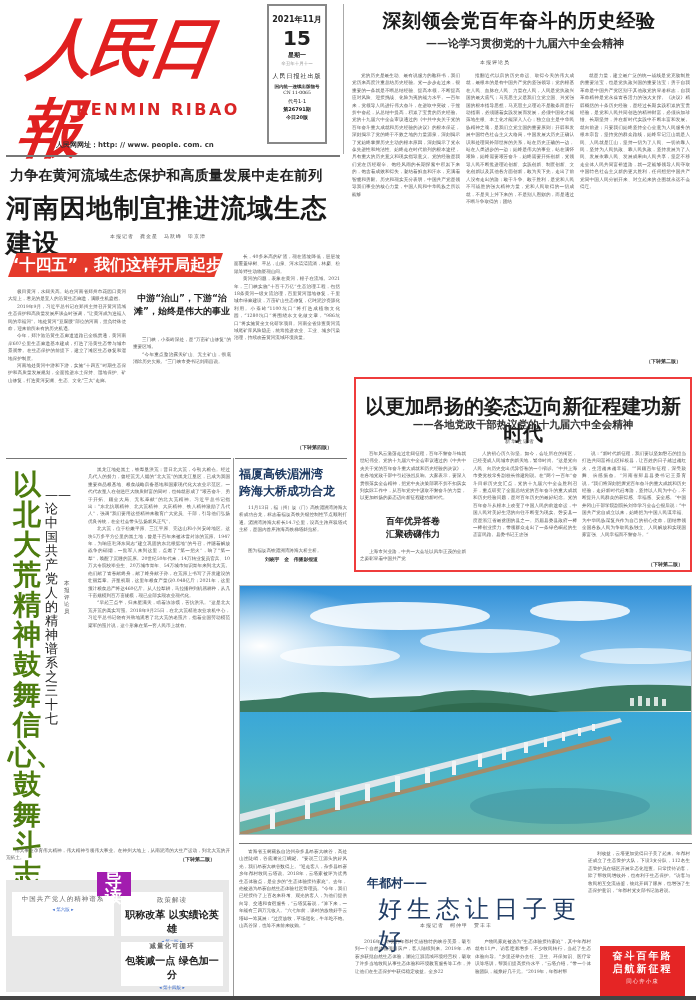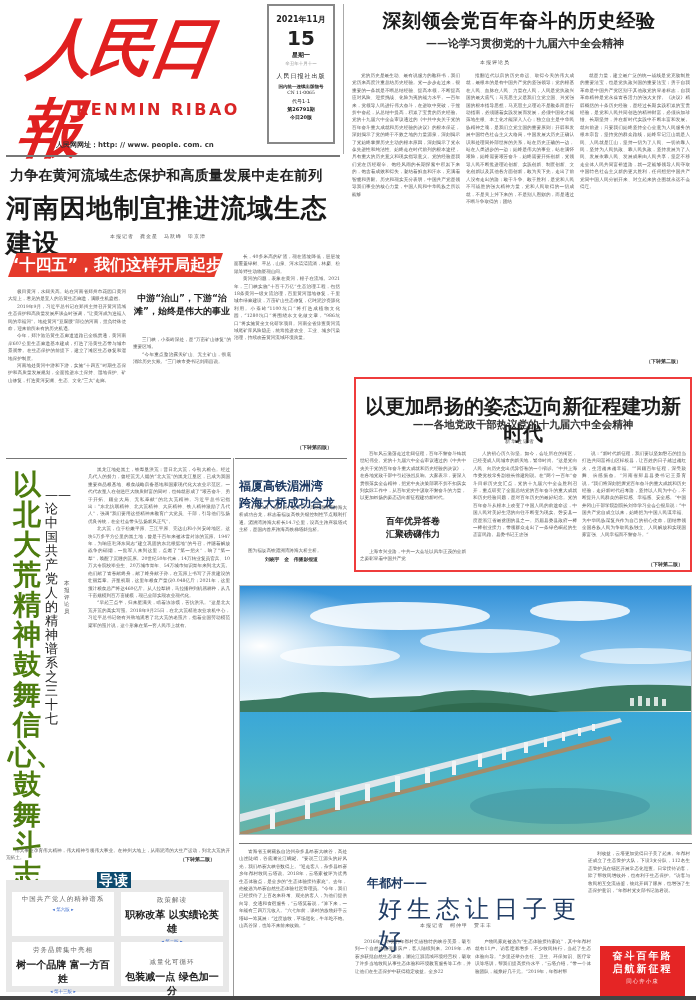--- a/index.html
+++ b/index.html
@@ -6,21 +6,21 @@
   html, body { width: 696px; height: 1000px; background: #ffffff; overflow: hidden; }
   body { font-family: "DejaVu Sans", sans-serif; color: #222; position: relative; }
   .abs { position: absolute; }
   .serif { font-family: "DejaVu Serif", serif; }
   .body-text { font-family: "DejaVu Serif", serif; font-size: 4.6px; line-height: 7.4px; color: #555; text-align: justify; text-indent: 9px; overflow: hidden; }
   .body-text p { margin: 0; }
   .rule { position: absolute; background: #777; }
   .mast-logo { left: 30px; top: 8px; width: 210px; height: 80px; color: #e02020; font-family: "DejaVu Serif", serif; font-size: 64px; font-weight: bold; font-style: italic; letter-spacing: -4px; line-height: 80px; transform: skewX(-8deg); }
   .mast-roman { left: 76px; top: 100px; color: #d92525; font-family: "DejaVu Sans", sans-serif; font-weight: bold; font-size: 16px; letter-spacing: 2.5px; }
   .mast-url { left: 56px; top: 140px; font-size: 7px; color: #333; font-weight: bold; }
-  .datebox { left: 267px; top: 4px; width: 68px; height: 140px; border: 2px solid #888; text-align: center; }
+  .datebox { left: 267px; top: 4px; width: 60px; height: 140px; border: 2px solid #888; text-align: center; }
   .datebox div { line-height: 1; }
   .headline-main { font-family: "DejaVu Sans", sans-serif; font-weight: bold; color: #1a1a1a; }
   .byline { font-family: "DejaVu Serif", serif; font-size: 5px; color: #555; letter-spacing: 1px; }
   .redbanner { left: 8px; top: 253px; width: 215px; height: 24px; background: #e53a2b; color: #fff; font-weight: bold; font-size: 16px; line-height: 24px; text-align: center; clip-path: polygon(4% 0, 100% 0, 96% 100%, 0 100%); }
   .guide { left: 6px; top: 880px; width: 223px; height: 112px; background: #e8e8e8; }
   .guide-cell { position: absolute; background: #fff; width: 102px; height: 44px; text-align: center; }
   .guide-cell .big { font-weight: bold; font-size: 10px; color: #222; margin-top: 2px; }
   .guide-cell .small { font-family: "DejaVu Serif", serif; font-size: 6.5px; color: #666; margin-top: 5px; letter-spacing: 1px; }
   .guide-cell .page { font-size: 4.5px; color: #3366cc; margin-top: 3px; }
   .photo { left: 239px; top: 585px; width: 453px; height: 250px; overflow: hidden; border: 1px solid #bbb; }
@@ -99,21 +99,21 @@
 <div class="abs body-text" style="left:360px;top:450px;width:106px;height:62px;">百年风云激荡走过壮阔征程，百年不懈奋斗铸就世纪伟业。党的十九届六中全会审议通过的《中共中央关于党的百年奋斗重大成就和历史经验的决议》，在各地党政干部中引起强烈反响。大家表示，要深入贯彻落实全会精神，把党中央决策部署不折不扣落实到实际工作中，从百年党史中汲取不懈奋斗的力量，以更加昂扬的姿态迈向新征程建功新时代。</div>
 <div class="abs" style="left:360px;top:515px;width:106px;font-size:9px;font-weight:bold;color:#222;text-align:center;line-height:13px;">
   <div>百年优异答卷</div>
   <div>汇聚磅礴伟力</div>
 </div>
 <div class="abs body-text" style="left:360px;top:548px;width:106px;height:18px;">上海市兴业路，中共一大会址以风华正茂的全新之姿彰显着中国共产党</div>
 <div class="abs body-text" style="left:473px;top:450px;width:104px;height:116px;">人的初心历久弥坚。如今，会址所在的街区，已经变成人民城市的新天地，繁华时尚。“这是党向人民、向历史交出优异答卷的一个缩影。”中共上海市委党校常务副校长徐建刚说。在“两个一百年”奋斗目标历史交汇点，党的十九届六中全会胜利召开，重点研究了全面总结党的百年奋斗的重大成就和历史经验问题，是对百年历史的最好纪念。党的百年奋斗从根本上改变了中国人民的前途命运，中国人民对美好生活的向往不断变为现实。磐安县一度是浙江省最贫困的县之一。历届县委县政府一棒一棒创业接力，带领群众走出了一条绿色崛起的生态富民路。县委书记王忠强</div>
 <div class="abs body-text" style="left:582px;top:450px;width:104px;height:110px;">说：“新时代新征程，我们要以坚如磐石的担当打造共同富裕山区样板县，让百姓的日子越过越红火，生活越来越幸福。”“回顾百年征程，深受鼓舞、倍感振奋。”河南省郏县县委书记王景育说，“我们将深刻把握党百年奋斗的重大成就和历史经验，走好新时代赶考路，坚持以人民为中心，不断提升人民群众的获得感、幸福感、安全感。”中国井冈山干部学院副院长刘华学习全会公报后说：“中国共产党自成立以来，始终把为中国人民谋幸福、为中华民族谋复兴作为自己的初心使命，团结带领全国各族人民为争取民族独立、人民解放和实现国家富强、人民幸福而不懈奋斗。”</div>
 <div class="abs" style="left:648px;top:561px;font-size:5px;font-weight:bold;color:#333;">（下转第二版）</div>
 
-<div class="abs" style="left:239px;top:466px;width:110px;font-size:12px;font-weight:bold;color:#1f3b63;line-height:17px;margin-top:12px;">
+<div class="abs" style="left:239px;top:466px;width:110px;font-size:12px;font-weight:bold;color:#1f3b63;line-height:17px;">
   <div>福厦高铁湄洲湾</div>
   <div>跨海大桥成功合龙</div>
 </div>
 <div class="abs body-text" style="left:239px;top:504px;width:108px;height:42px;">11月13日，福（州）厦（门）高铁湄洲湾跨海大桥成功合龙，标志着福厦高铁关键控制性节点顺利打通。湄洲湾跨海大桥长14.7公里，设高主跨座双塔式主桥，是国内首座跨海高铁梯塔斜拉桥。</div>
 <div class="abs body-text" style="left:239px;top:547px;width:108px;height:9px;">图为福厦高铁湄洲湾跨海大桥主桥。</div>
 <div class="abs" style="left:265px;top:556px;font-size:4.8px;font-weight:bold;color:#333;">刘晓宇　金　伟摄影报道</div>
 
 <div class="abs" style="left:8px;top:470px;width:38px;font-size:28px;font-weight:bold;color:#4d7c0f;line-height:30px;text-align:center;word-break:break-all;">以北大荒精神鼓舞信心、鼓舞斗志</div>
 <div class="abs serif" style="left:45px;top:488px;width:16px;font-size:13px;color:#222;line-height:14px;word-break:break-all;text-align:left;">——论中国共产党人的精神谱系之三十七</div>
 <div class="abs serif" style="left:64px;top:580px;width:7px;font-size:5.5px;color:#555;line-height:7px;word-break:break-all;">本报评论员</div>
@@ -131,32 +131,27 @@
 <div class="abs guide">
   <div class="guide-cell" style="left:6px;top:12px;">
     <div class="small" style="margin-top:3px;">中国共产党人的精神谱系</div>
     <div class="page">◂ <span>第六版</span> ▸</div>
   </div>
   <div class="guide-cell" style="left:115px;top:12px;">
     <div class="small" style="margin-top:4px;">政策解读</div>
     <div class="big" style="margin-top:3px;">职称改革 以实绩论英雄</div>
     <div class="page">◂ <span>第二版</span> ▸</div>
   </div>
-  <div class="guide-cell" style="left:6px;top:62px;">
-    <div class="small" style="margin-top:4px;">劳务品牌集中亮相</div>
-    <div class="big" style="margin-top:3px;">树一个品牌 富一方百姓</div>
-    <div class="page">◂ <span>第十三版</span> ▸</div>
-  </div>
   <div class="guide-cell" style="left:115px;top:62px;">
-    <div class="small" style="margin-top:16px;">减量化可循环</div>
+    <div class="small" style="margin-top:0;font-weight:bold;">减量化可循环</div>
     <div class="big" style="margin-top:3px;">包装减一点 绿色加一分</div>
     <div class="page">◂ <span>第十四版</span> ▸</div>
   </div>
 </div>
-<div class="abs" style="left:97px;top:872px;width:34px;height:16px;background:#0c4a6e;color:#fff;font-weight:bold;font-size:14px;text-align:center;line-height:16px;letter-spacing:1px;">导读</div>
+<div class="abs" style="left:97px;top:872px;width:34px;height:24px;background:#a21caf;color:#fff;font-weight:bold;font-size:17px;text-align:center;line-height:16px;letter-spacing:1px;">导读</div>
 
 <div class="abs photo">
   <svg width="453" height="250" viewBox="0 0 453 250">
     <defs>
       <linearGradient id="sky" x1="0" y1="0" x2="0" y2="1">
         <stop offset="0" stop-color="#2e8fd8"></stop>
         <stop offset="0.6" stop-color="#8cc6ee"></stop>
         <stop offset="1" stop-color="#e6f4fb"></stop>
       </linearGradient>
       <linearGradient id="sea" x1="0" y1="0" x2="0" y2="1">

